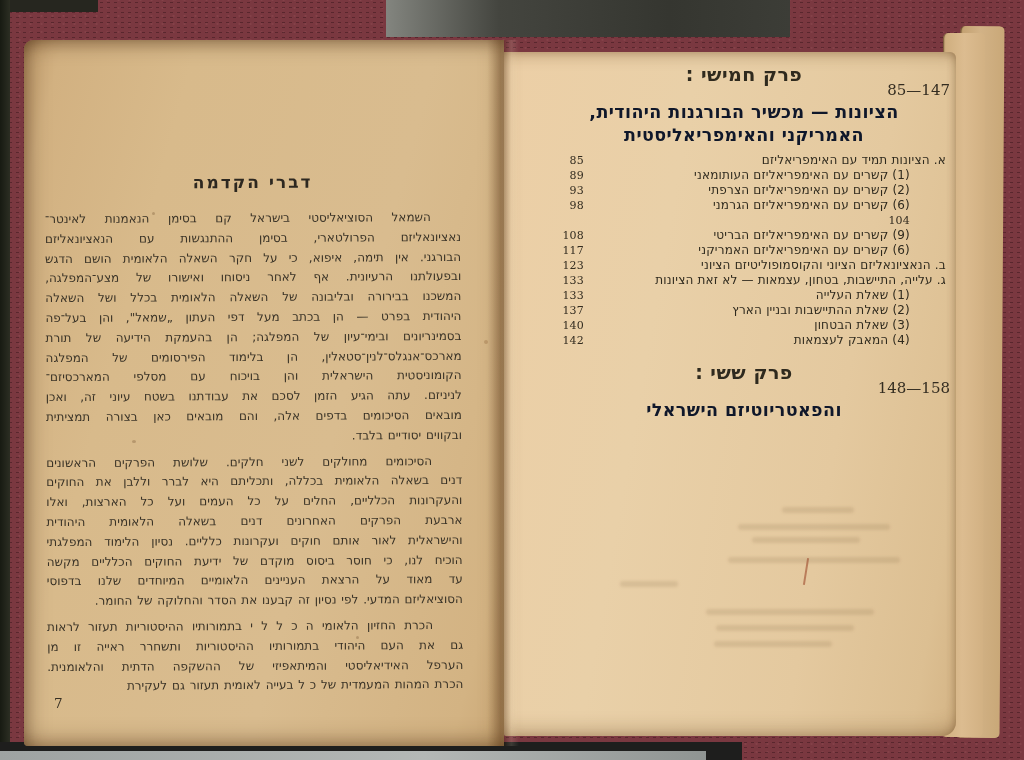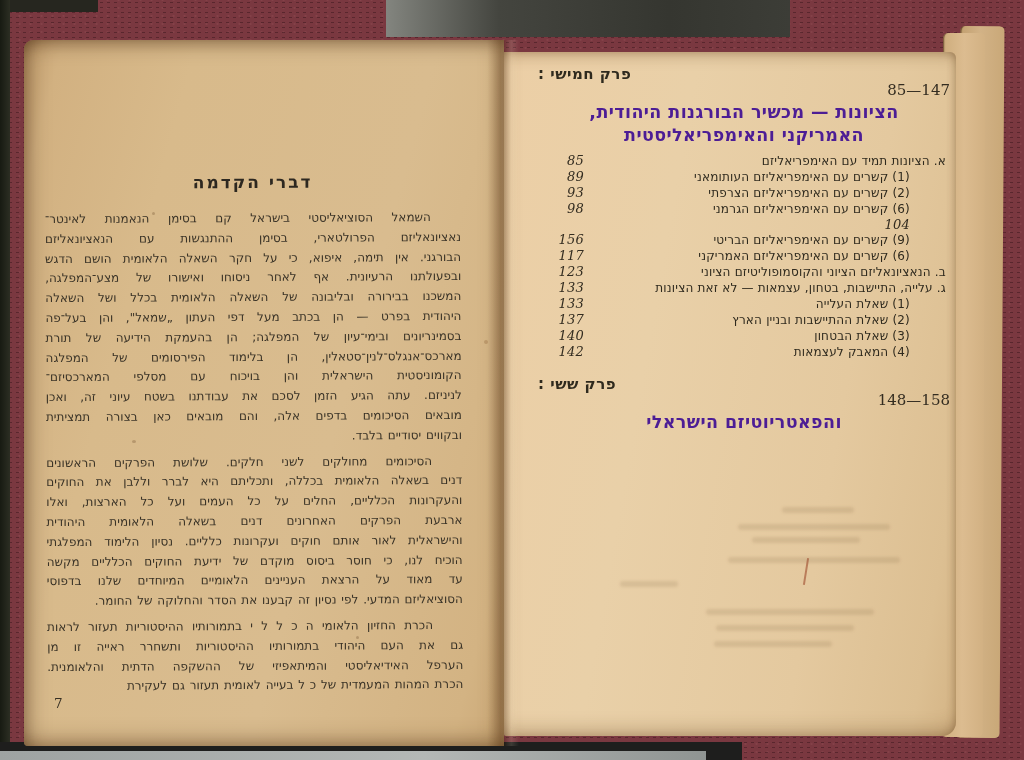--- a/index.html
+++ b/index.html
@@ -64,33 +64,33 @@
     color:#2d2820;margin:0 0 17px 0;}
   .pline{font-size:12px;line-height:19.8px;text-align:justify;text-align-last:justify;
     word-spacing:1px;}
   .pline.first{text-indent:30px;}
   .pline.plast{text-align-last:right;}
   .paragraph + .paragraph{margin-top:6px;}
   .page-number{position:absolute;left:30px;top:655px;font-family:"DejaVu Serif",serif;
     font-size:13.5px;color:#352e22;direction:ltr;}
   
   .rp-content{position:absolute;left:538px;top:66px;width:412px;direction:rtl;color:#2f2a1e;}
-  .ch-label{text-align:left;font-size:15px;font-weight:bold;letter-spacing:.5px;line-height:17px;}
+  .ch-label{text-align:center;font-size:19px;font-weight:bold;letter-spacing:.5px;line-height:17px;}
   .ch-range{direction:ltr;text-align:right;padding-left:18px;font-size:15px;line-height:15px;
     font-family:"DejaVu Serif",serif;color:#332c20;}
   .ch-title{text-align:center;font-weight:bold;font-size:17.5px;line-height:23px;
-    letter-spacing:.4px;margin:3px 0 6px 0;color:#4c1d95;}
+    letter-spacing:.4px;margin:3px 0 6px 0;color:#0f172a;}
   .entries{margin:3px 0 5px 0;}
   .entry{display:flex;justify-content:space-between;align-items:baseline;
     font-size:12px;line-height:15px;letter-spacing:.2px;}
   .entry .etext{white-space:nowrap;}
   .entry.lvl1{padding-right:4px;}
   .entry.lvl2{padding-right:40px;}
-  .enum{direction:ltr;font-family:"DejaVu Serif",serif;font-size:13px;
-    min-width:46px;text-align:right;color:#332c20;font-style:italic;}
+  .enum{direction:ltr;font-family:"DejaVu Serif",serif;font-size:11px;
+    min-width:46px;text-align:right;color:#332c20;}
   .chapter + .chapter{margin-top:16px;}
   
   .bleed{position:absolute;left:84px;top:455px;width:330px;height:210px;pointer-events:none;}
   .bleed div{position:absolute;height:6px;border-radius:3px;
     background:rgba(112,82,50,.14);filter:blur(1.4px);}
   .b1{top:0;right:64px;width:72px;}
   .b2{top:17px;right:28px;width:152px;}
   .b3{top:30px;right:58px;width:108px;}
   .b4{top:50px;right:18px;width:172px;}
   .b5{top:74px;right:240px;width:58px;}
@@ -201,21 +201,21 @@
         </div>
         <div class="entry lvl2">
           <span class="etext">(6) קשרים עם האימפריאליזם הגרמני</span>
           <span class="enum">98</span>
         </div>
         <div class="entry lvl2">
           <span class="enum">104</span>
         </div>
         <div class="entry lvl2">
           <span class="etext">(9) קשרים עם האימפריאליזם הבריטי</span>
-          <span class="enum">156</span>
+          <span class="enum">108</span>
         </div>
         <div class="entry lvl2">
           <span class="etext">(6) קשרים עם האימפריאליזם האמריקני</span>
           <span class="enum">117</span>
         </div>
         <div class="entry lvl1">
           <span class="etext">ב. הנאציונאליזם הציוני והקוסמופוליטיזם הציוני</span>
           <span class="enum">123</span>
         </div>
         <div class="entry lvl1">

